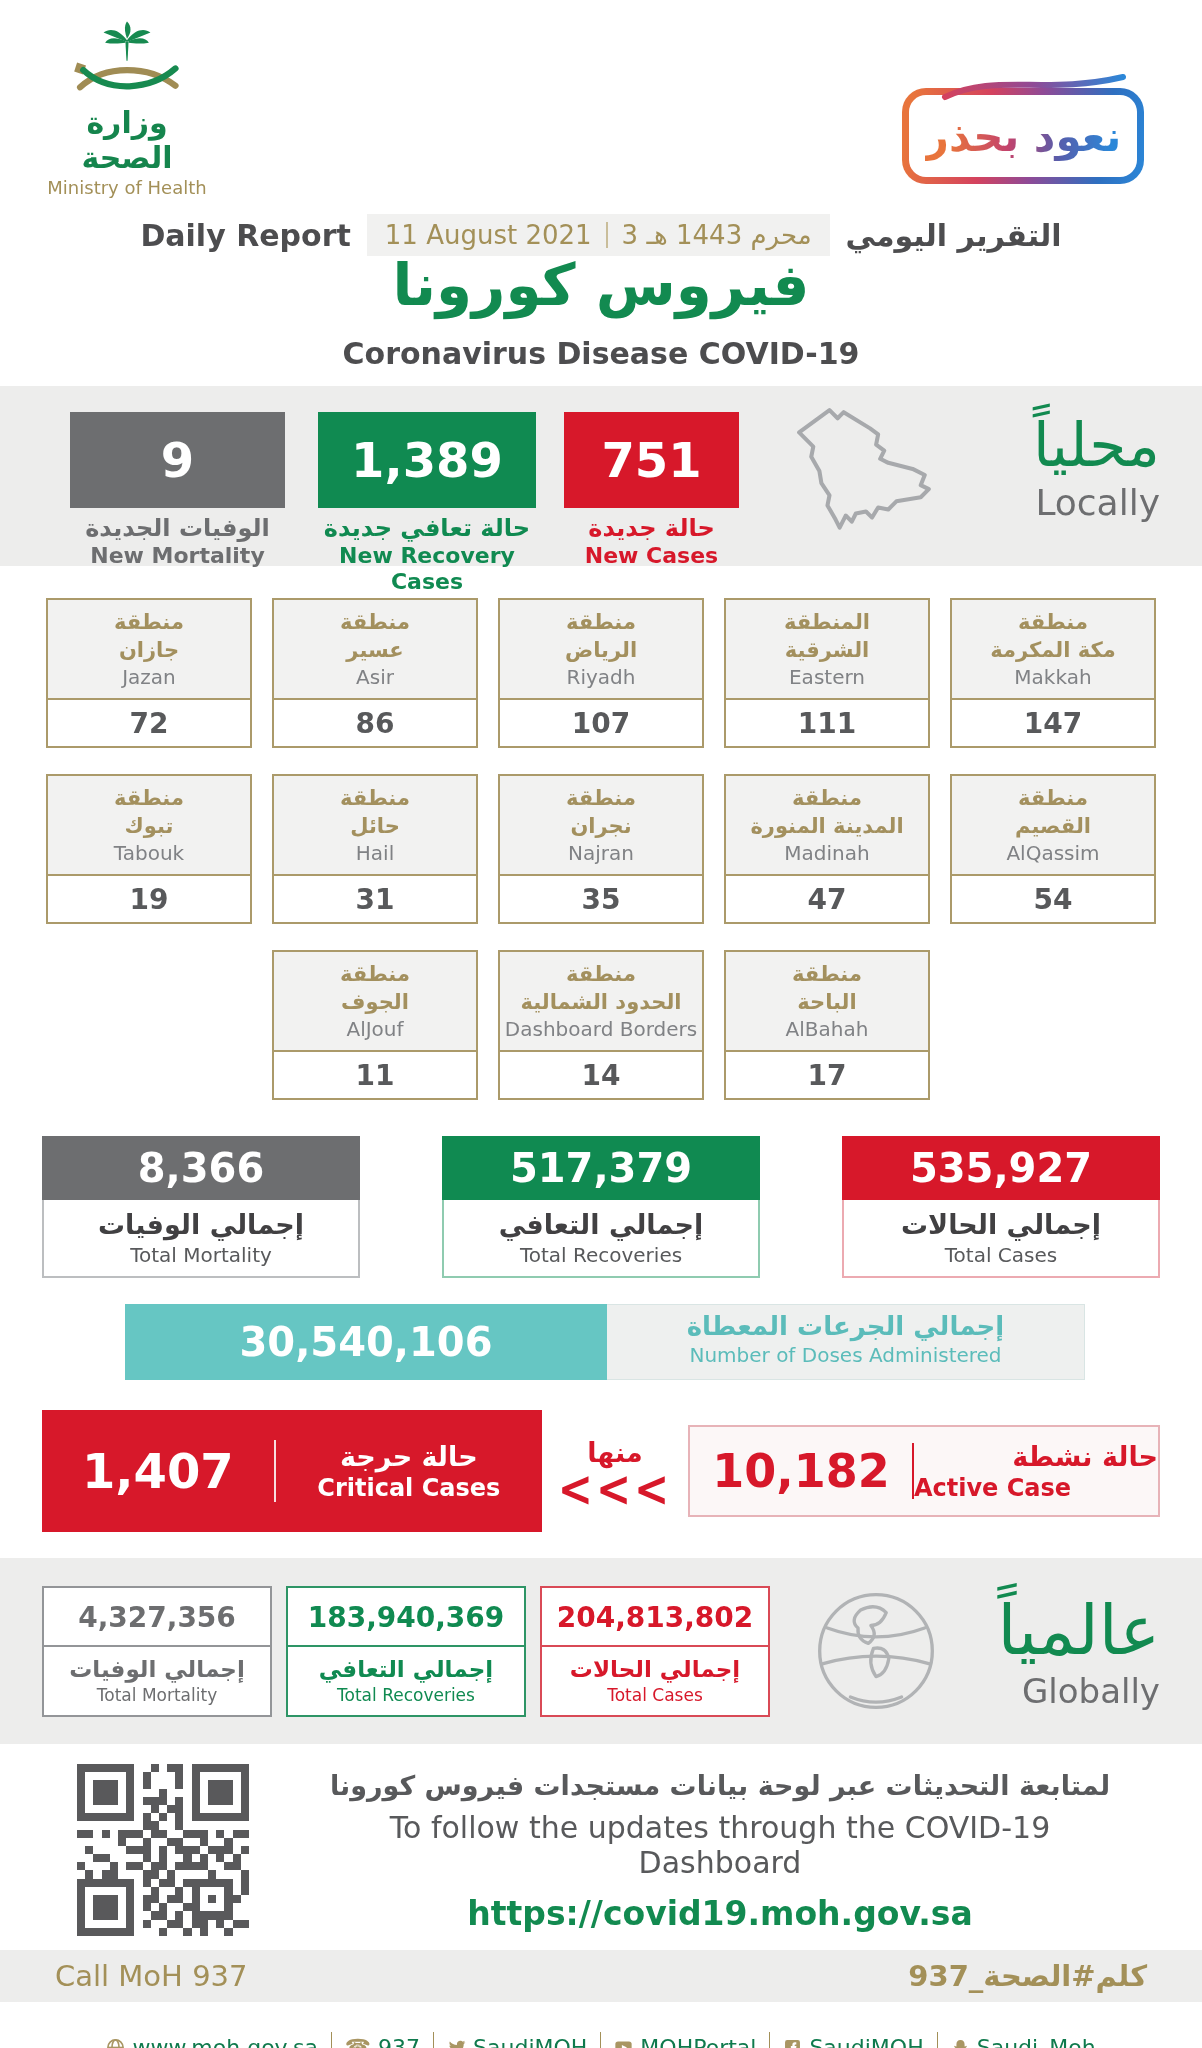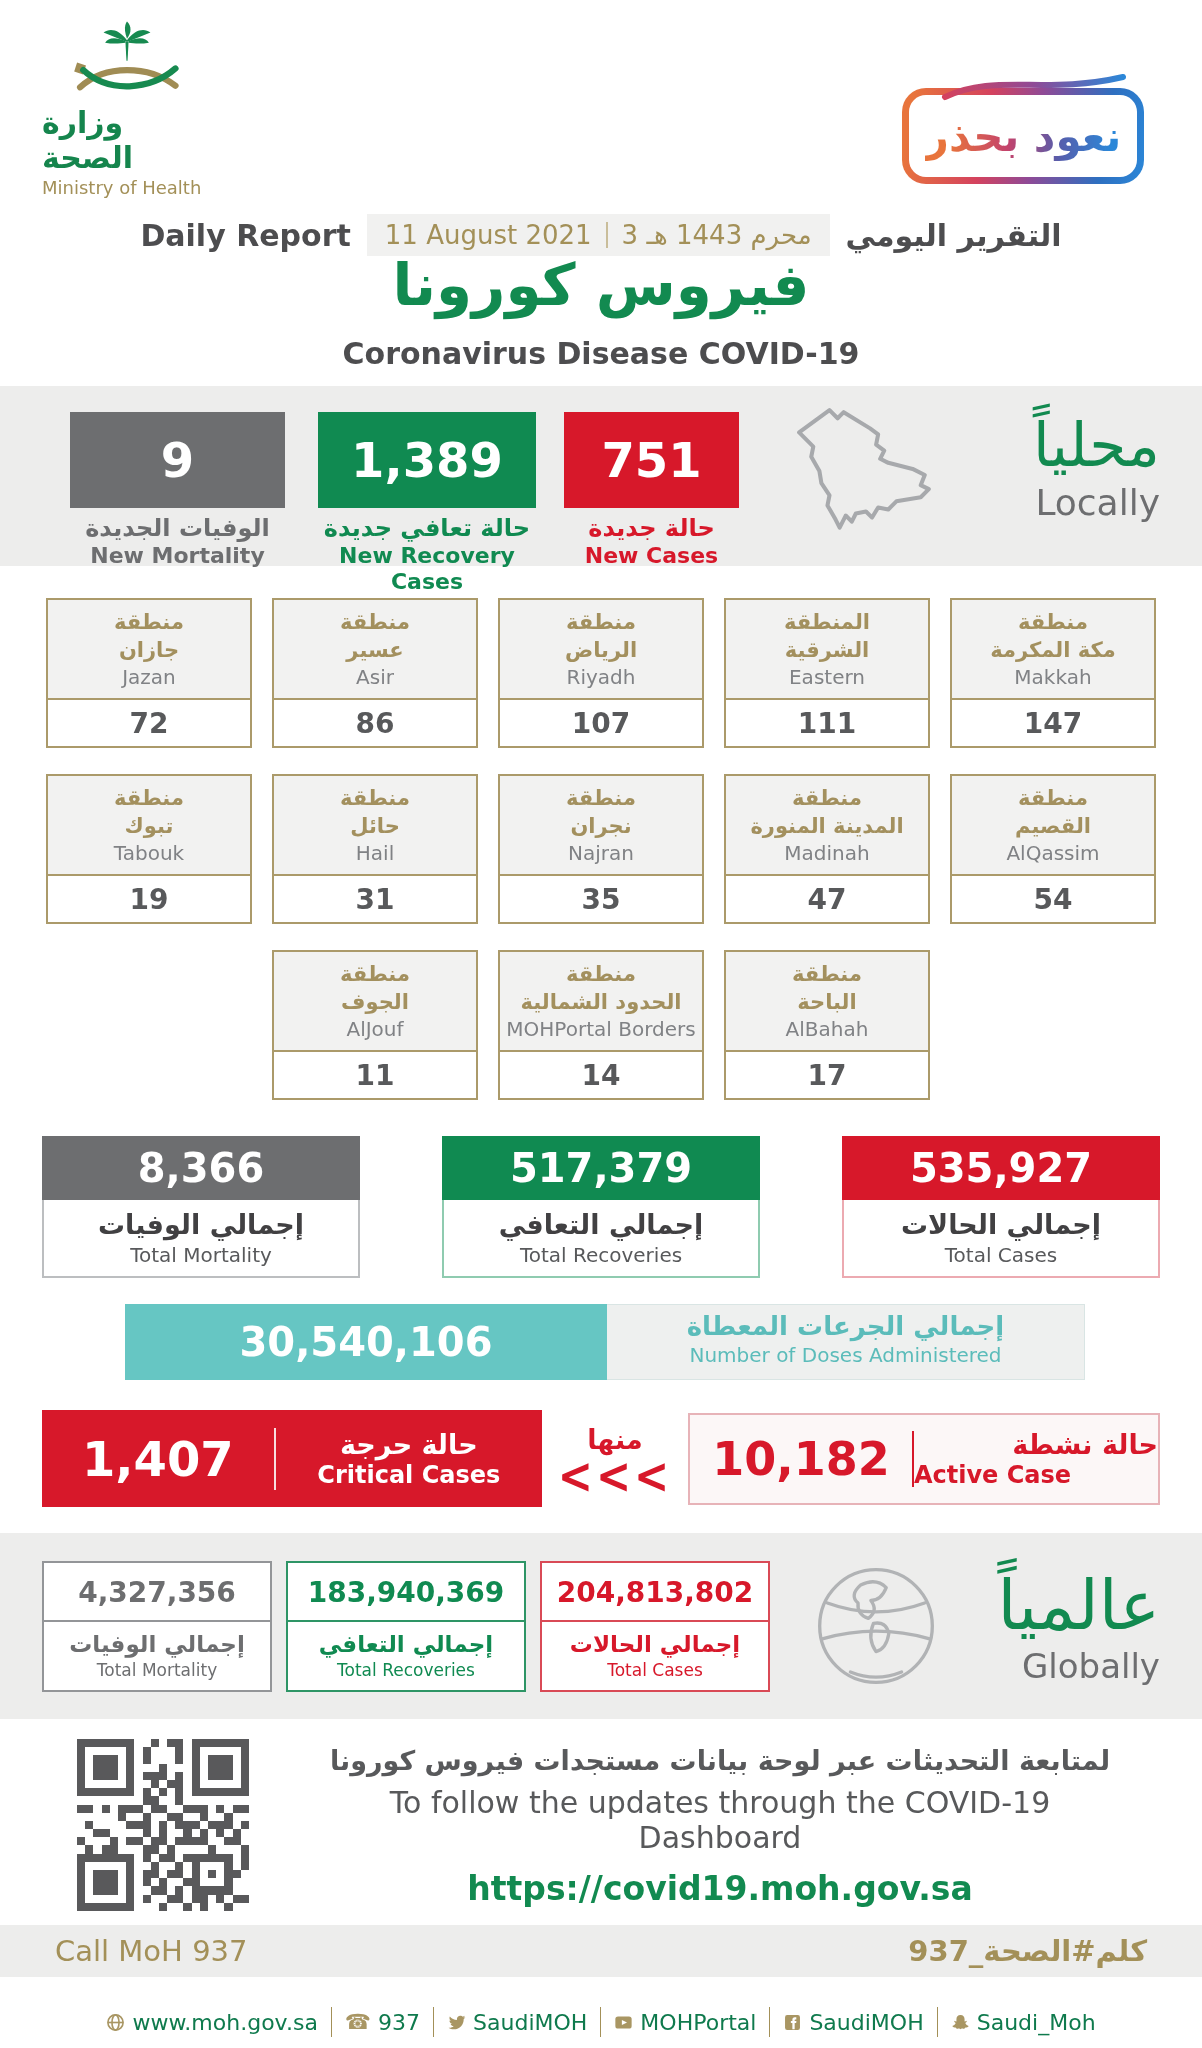--- a/index.html
+++ b/index.html
@@ -9,21 +9,21 @@
     background:#ffffff;
     font-family:"DejaVu Sans", sans-serif;
     color:#58595b;
     overflow:hidden;
     position:relative;
   }
   .strip { background:#ededec; }
 
   
   .header { position:relative; height:386px; }
-  .logo { position:absolute; left:42px; top:20px; width:170px; text-align:left; }
+  .logo { position:absolute; left:42px; top:20px; width:170px; text-align:center; }
   .logo-mark { width:150px; height:86px; display:block; margin:0 auto; }
   .logo-ar { color:#15854d; font-size:30px; font-weight:bold; line-height:1.15; }
   .logo-en { color:#a39058; font-size:18px; margin-top:2px; }
 
   .badge { position:absolute; right:58px; top:88px; width:242px; height:96px;
     border:7px solid transparent; border-radius:24px;
     background:linear-gradient(#fff,#fff) padding-box,
       linear-gradient(100deg,#e8743c 5%,#d4425e 35%,#8f4a96 55%,#2e6fc0 82%,#2b87d8) border-box;
     display:flex; align-items:center; justify-content:center; }
   .badge-swoosh { position:absolute; top:-24px; left:6px; }
@@ -86,21 +86,21 @@
   .doses { display:flex; margin:26px 0 0 125px; height:76px; }
   .doses-num { width:482px; background:#66c6c3; color:#fff; font-size:40px; font-weight:bold;
     display:flex; align-items:center; justify-content:center; }
   .doses-label { width:478px; background:#eef0ef; border:1px solid #d9e5e4; border-left:none;
     text-align:center; padding-top:5px; }
   .d-ar { color:#5bbcba; font-weight:bold; font-size:26px; line-height:1.25; }
   .d-en { color:#5bbcba; font-size:20px; }
 
   
   .crit-row { display:flex; align-items:center; margin:30px 42px 0; }
-  .crit-box { width:500px; height:97px; background:#d7182a; color:#fff; display:flex; align-items:center; }
+  .crit-box { width:500px; height:122px; background:#d7182a; color:#fff; display:flex; align-items:center; }
   .crit-num { flex:1; text-align:center; font-size:48px; font-weight:bold; }
   .vdiv-w { width:2px; height:62px; background:rgba(255,255,255,.85); }
   .crit-labels { flex:1.15; text-align:center; }
   .c-ar { font-size:27px; font-weight:bold; line-height:1.25; }
   .c-en { font-size:24px; font-weight:bold; }
   .of-which { flex:1; text-align:center; color:#d7182a; }
   .minha { font-size:27px; font-weight:bold; line-height:1.3; }
   .chev { font-size:42px; font-weight:bold; letter-spacing:3px; line-height:.9; transform:scaleY(1.2); }
   .active-box { width:472px; height:92px; background:#fcf7f7; border:2px solid #e7b3b8;
     display:flex; align-items:center; }
@@ -305,21 +305,21 @@
           <div class="r-ar" dir="rtl">منطقة</div>
           <div class="r-ar" dir="rtl">الجوف</div>
           <div class="r-en">AlJouf</div>
         </div>
       <div class="rnum">11</div>
     </div>
     <div class="rcard">
       <div class="rhead">
           <div class="r-ar" dir="rtl">منطقة</div>
           <div class="r-ar" dir="rtl">الحدود الشمالية</div>
-          <div class="r-en">MOHPortal Borders</div>
+          <div class="r-en">Dashboard Borders</div>
         </div>
       <div class="rnum">14</div>
     </div>
     <div class="rcard">
       <div class="rhead">
           <div class="r-ar" dir="rtl">منطقة</div>
           <div class="r-ar" dir="rtl">الباحة</div>
           <div class="r-en">AlBahah</div>
         </div>
       <div class="rnum">17</div>

